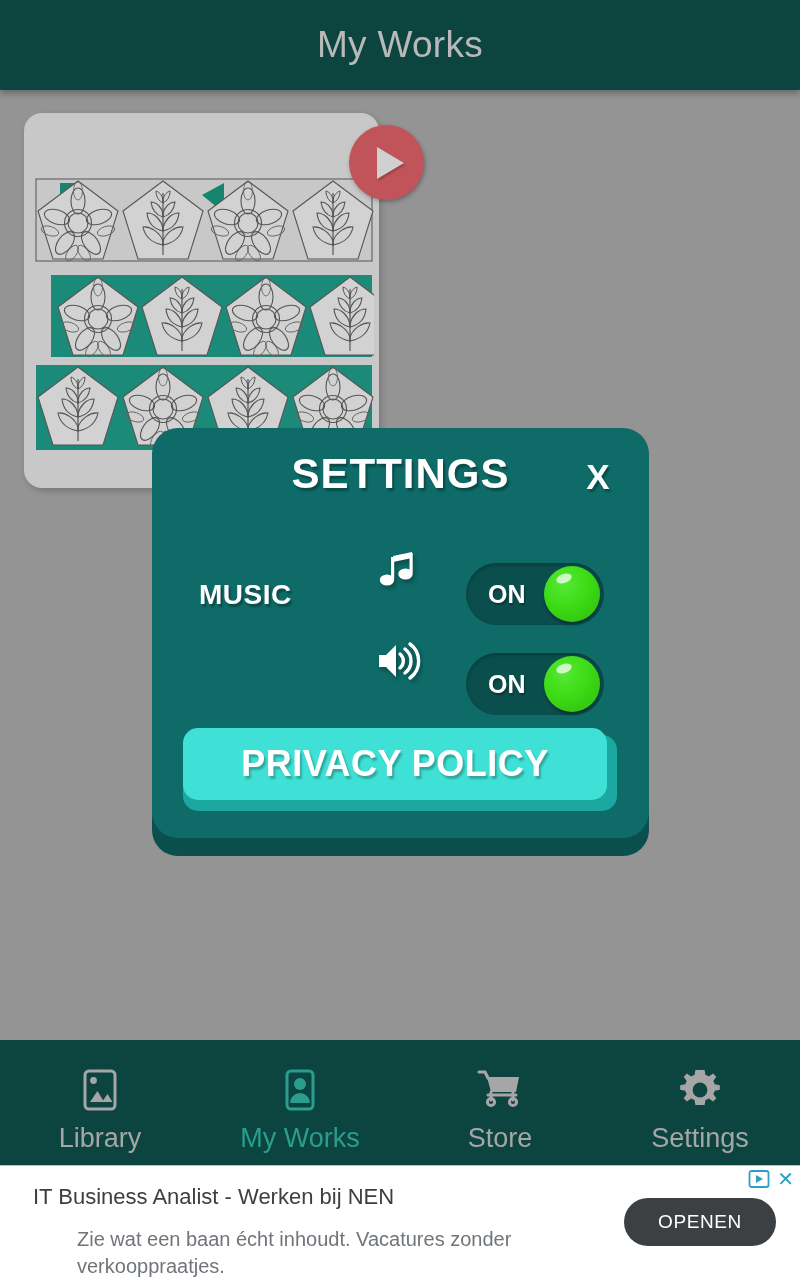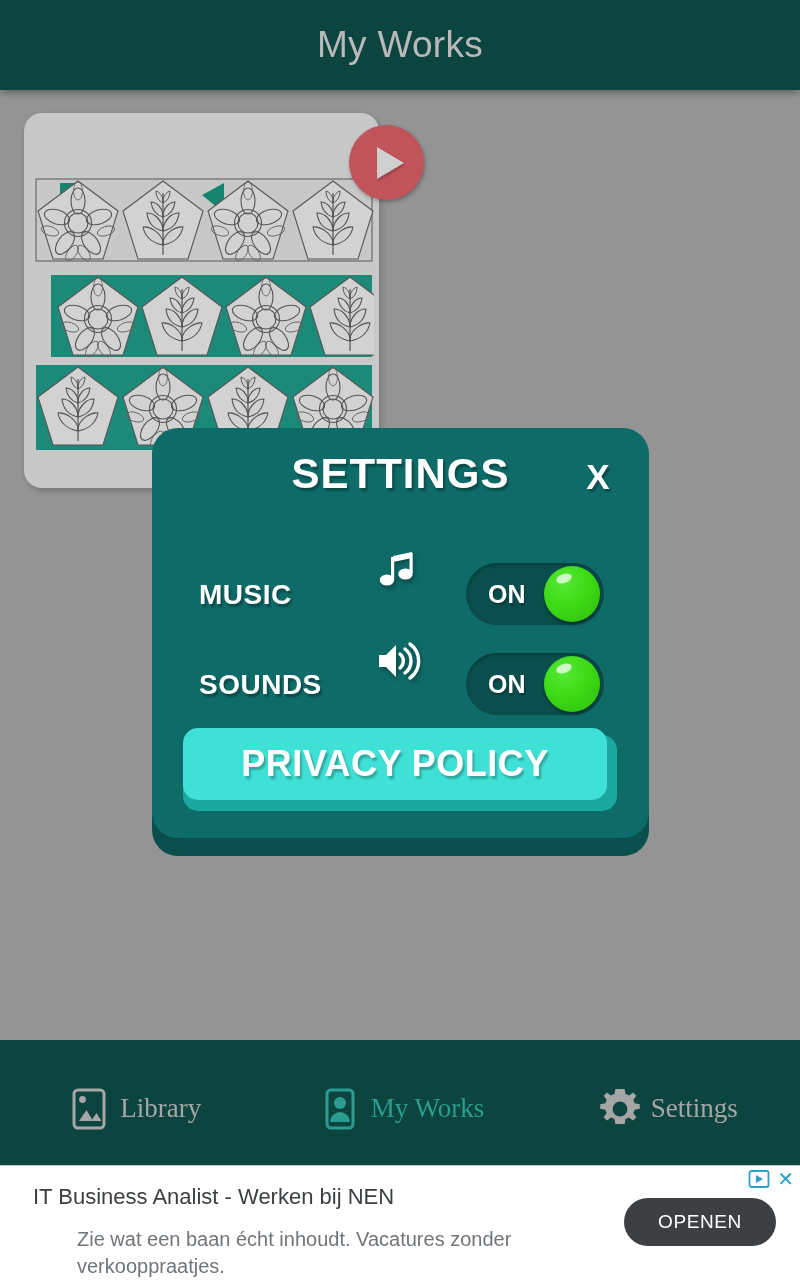--- a/index.html
+++ b/index.html
@@ -251,27 +251,26 @@
     top: 1040px;
     width: 800px;
     height: 125px;
     background: #0c4440;
     display: flex;
     z-index: 5;
   }
   .nav-item {
     flex: 1;
     display: flex;
-    flex-direction: row;
+    flex-direction: column;
     align-items: center;
     justify-content: center;
     cursor: pointer;
     gap: 7px;
     padding-top: 12px;
-    font-family: Liberation Serif, serif;
   }
   .nav-icon { height: 52px; display: flex; align-items: center; justify-content: center; }
   .nav-label { font-size: 27px; color: #a6a6a6; }
   .nav-item.active .nav-label { color: #2a9d8f; }
 
   
   .ad {
     position: absolute;
     left: 0;
     top: 1165px;
@@ -448,21 +447,20 @@
           </g>
         </svg>
       </div>
       <div class="toggle">
         <span class="toggle-text">ON</span>
         <span class="toggle-knob"></span>
       </div>
     </div>
 
     <div class="setting-row row-sounds">
-      <div class="row-label">SOUNDS</div>
       <div class="row-icon">
         <svg width="48" height="46" viewBox="0 0 48 46">
           <g style="filter:drop-shadow(2px 3px 2px rgba(0,0,0,0.30))">
             <path d="M4 17 L11 17 L21 7 L21 39 L11 29 L4 29 Z" fill="#ffffff"></path>
             <path d="M25 16 A9 9 0 0 1 25 30" fill="none" stroke="#ffffff" stroke-width="3.4" stroke-linecap="round"></path>
             <path d="M30 11 A15 15 0 0 1 30 35" fill="none" stroke="#ffffff" stroke-width="3.4" stroke-linecap="round"></path>
             <path d="M35 6 A21 21 0 0 1 35 40" fill="none" stroke="#ffffff" stroke-width="3.4" stroke-linecap="round"></path>
           </g>
         </svg>
       </div>
@@ -495,20 +493,33 @@
       <div class="nav-icon">
         <svg width="48" height="48" viewBox="0 0 48 48">
           <rect x="11" y="5" width="26" height="38" rx="4" fill="none" stroke="#2a9d8f" stroke-width="3"></rect>
           <circle cx="24" cy="18" r="6" fill="#2a9d8f"></circle>
           <path d="M14 37 a10 10 0 0 1 20 0 Z" fill="#2a9d8f"></path>
         </svg>
       </div>
       <div class="nav-label">My Works</div>
     </div>
 
+    <div class="nav-item">
+      <div class="nav-icon">
+        <svg width="50" height="48" viewBox="0 0 50 48">
+          <path d="M4 6 h6 l3 6" fill="none" stroke="#a6a6a6" stroke-width="3.2" stroke-linecap="round"></path>
+          <path d="M12 11 L44 11 L41 26 L16 26 Z" fill="#a6a6a6"></path>
+          <path d="M13 29 L41 29" fill="none" stroke="#a6a6a6" stroke-width="3" stroke-linecap="round"></path>
+          <path d="M16 26 L16 34 M38 26 L38 34" fill="none" stroke="#a6a6a6" stroke-width="3" stroke-linecap="round"></path>
+          <circle cx="16" cy="36" r="3.6" fill="none" stroke="#a6a6a6" stroke-width="3"></circle>
+          <circle cx="38" cy="36" r="3.6" fill="none" stroke="#a6a6a6" stroke-width="3"></circle>
+        </svg>
+      </div>
+      <div class="nav-label">Store</div>
+    </div>
 
     <div class="nav-item">
       <div class="nav-icon">
         <svg width="48" height="48" viewBox="0 0 48 48">
           <path fill="#a6a6a6" d="M24 4 l4.6 0 0.9 5.1 a15 15 0 0 1 3.4 1.4 l4.2 -3 3.2 3.2 -3 4.2 a15 15 0 0 1 1.4 3.4 l5.1 0.9 0 4.6 -5.1 0.9 a15 15 0 0 1 -1.4 3.4 l3 4.2 -3.2 3.2 -4.2 -3 a15 15 0 0 1 -3.4 1.4 l-0.9 5.1 -4.6 0 -4.6 0 -0.9 -5.1 a15 15 0 0 1 -3.4 -1.4 l-4.2 3 -3.2 -3.2 3 -4.2 a15 15 0 0 1 -1.4 -3.4 l-5.1 -0.9 0 -4.6 5.1 -0.9 a15 15 0 0 1 1.4 -3.4 l-3 -4.2 3.2 -3.2 4.2 3 a15 15 0 0 1 3.4 -1.4 l0.9 -5.1 Z"></path>
           <circle cx="24" cy="24" r="7.4" fill="#0c4440"></circle>
         </svg>
       </div>
       <div class="nav-label">Settings</div>
     </div>

